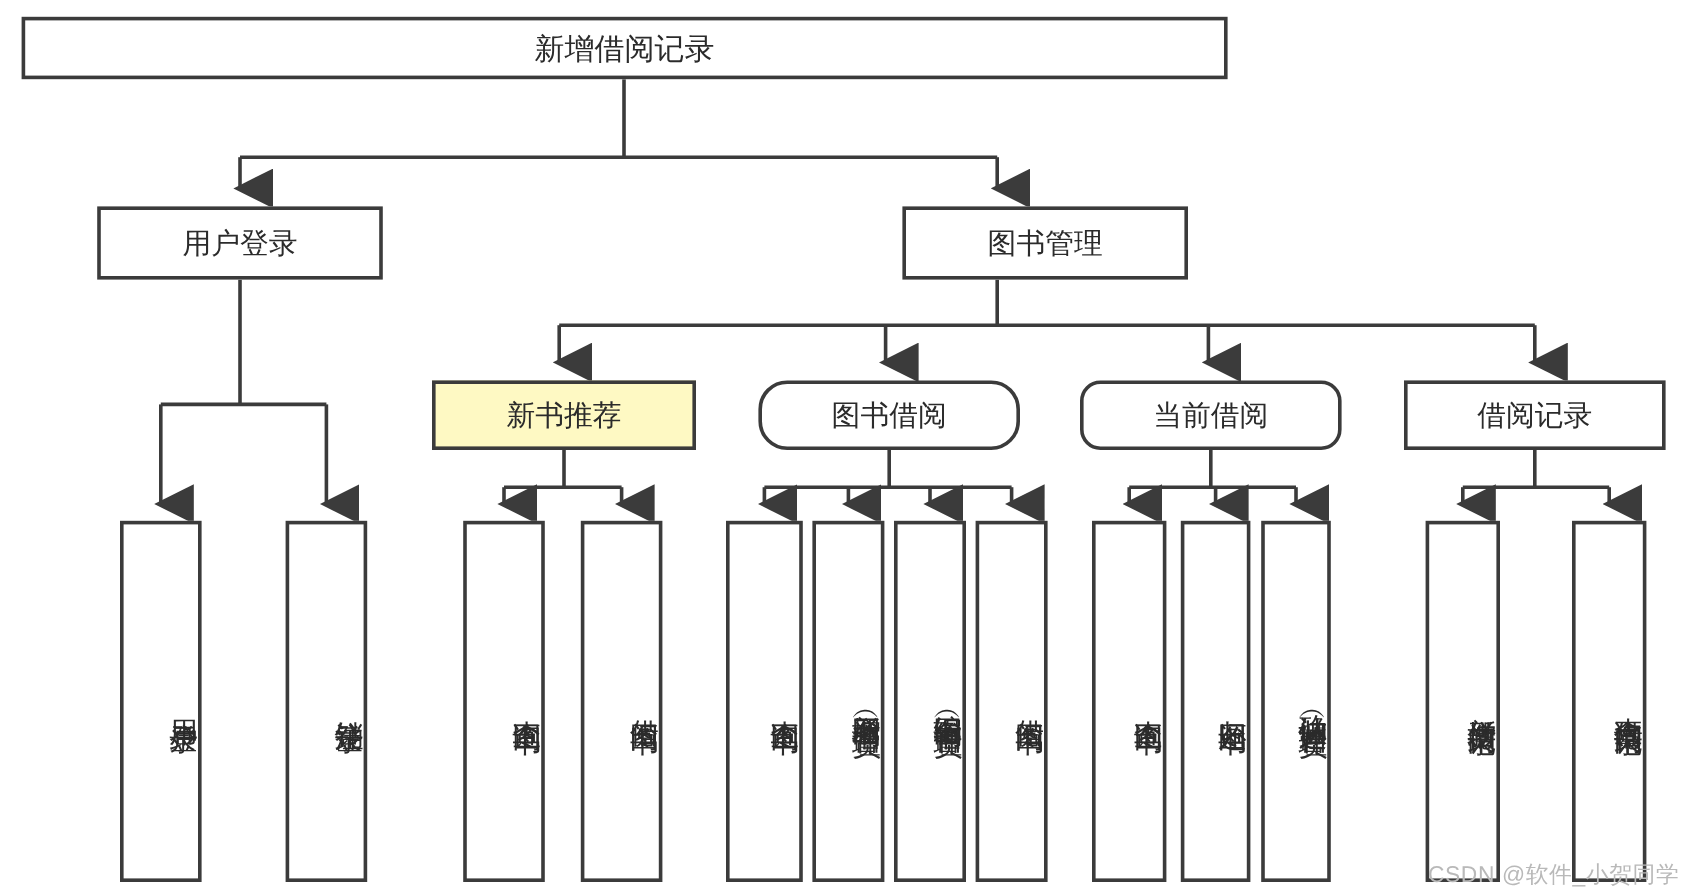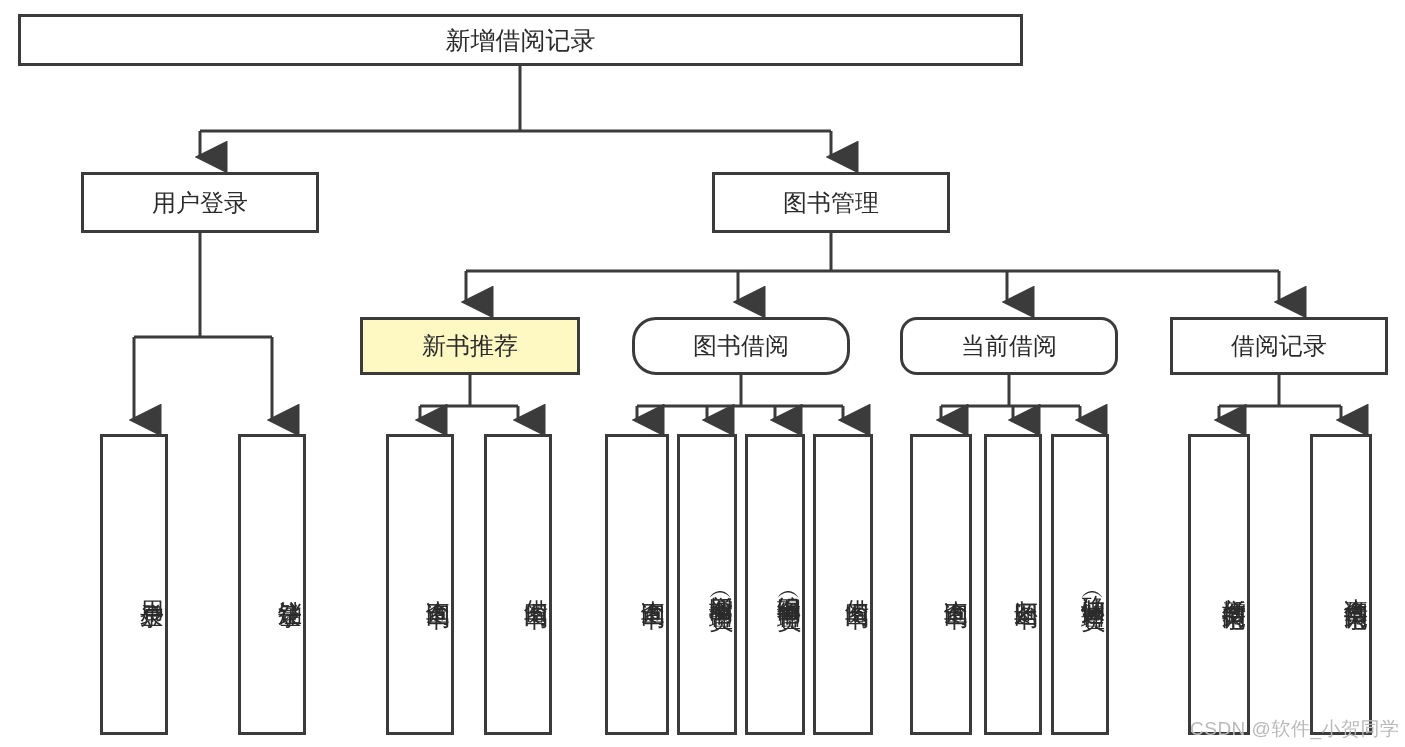--- a/index.html
+++ b/index.html
@@ -119,21 +119,21 @@
     </g>
   </svg>
 
   <div class="node root" id="n-root" style="left: 18px; top: 14px; width: 1005px; height: 52px; border-color: rgb(59, 59, 59); color: rgb(43, 43, 43); background: rgb(255, 255, 255);">
     <span>新增借阅记录</span>
   </div>
 
   <div class="node branch" id="n-l1-0" style="left: 81px; top: 172px; width: 238px; height: 61px; border-color: rgb(59, 59, 59); color: rgb(43, 43, 43); background: rgb(255, 255, 255);">
     <span>用户登录</span>
   </div>
-  <div class="node branch" id="n-l1-1" style="left: 712px; top: 172px; width: 238px; height: 61px; border-color: rgb(59, 59, 59); color: rgb(43, 43, 43); background: rgb(255, 255, 255);">
+  <div class="node branch" id="n-l1-1" style="left: 752px; top: 172px; width: 238px; height: 61px; border-color: rgb(59, 59, 59); color: rgb(43, 43, 43); background: rgb(255, 255, 255);">
     <span>图书管理</span>
   </div>
 
   <div class="node branch" id="n-l2-0" style="left: 360px; top: 317px; width: 220px; height: 58px; border-color: rgb(59, 59, 59); color: rgb(43, 43, 43); background: #fef9c3;">
     <span>新书推荐</span>
   </div>
   <div class="node branch" id="n-l2-1" style="left: 632px; top: 317px; width: 218px; height: 58px; border-color: rgb(59, 59, 59); color: rgb(43, 43, 43); background: rgb(255, 255, 255); border-radius: 24px;">
     <span>图书借阅</span>
   </div>
   <div class="node branch" id="n-l2-2" style="left: 900px; top: 317px; width: 218px; height: 58px; border-color: rgb(59, 59, 59); color: rgb(43, 43, 43); background: rgb(255, 255, 255); border-radius: 17px;">

